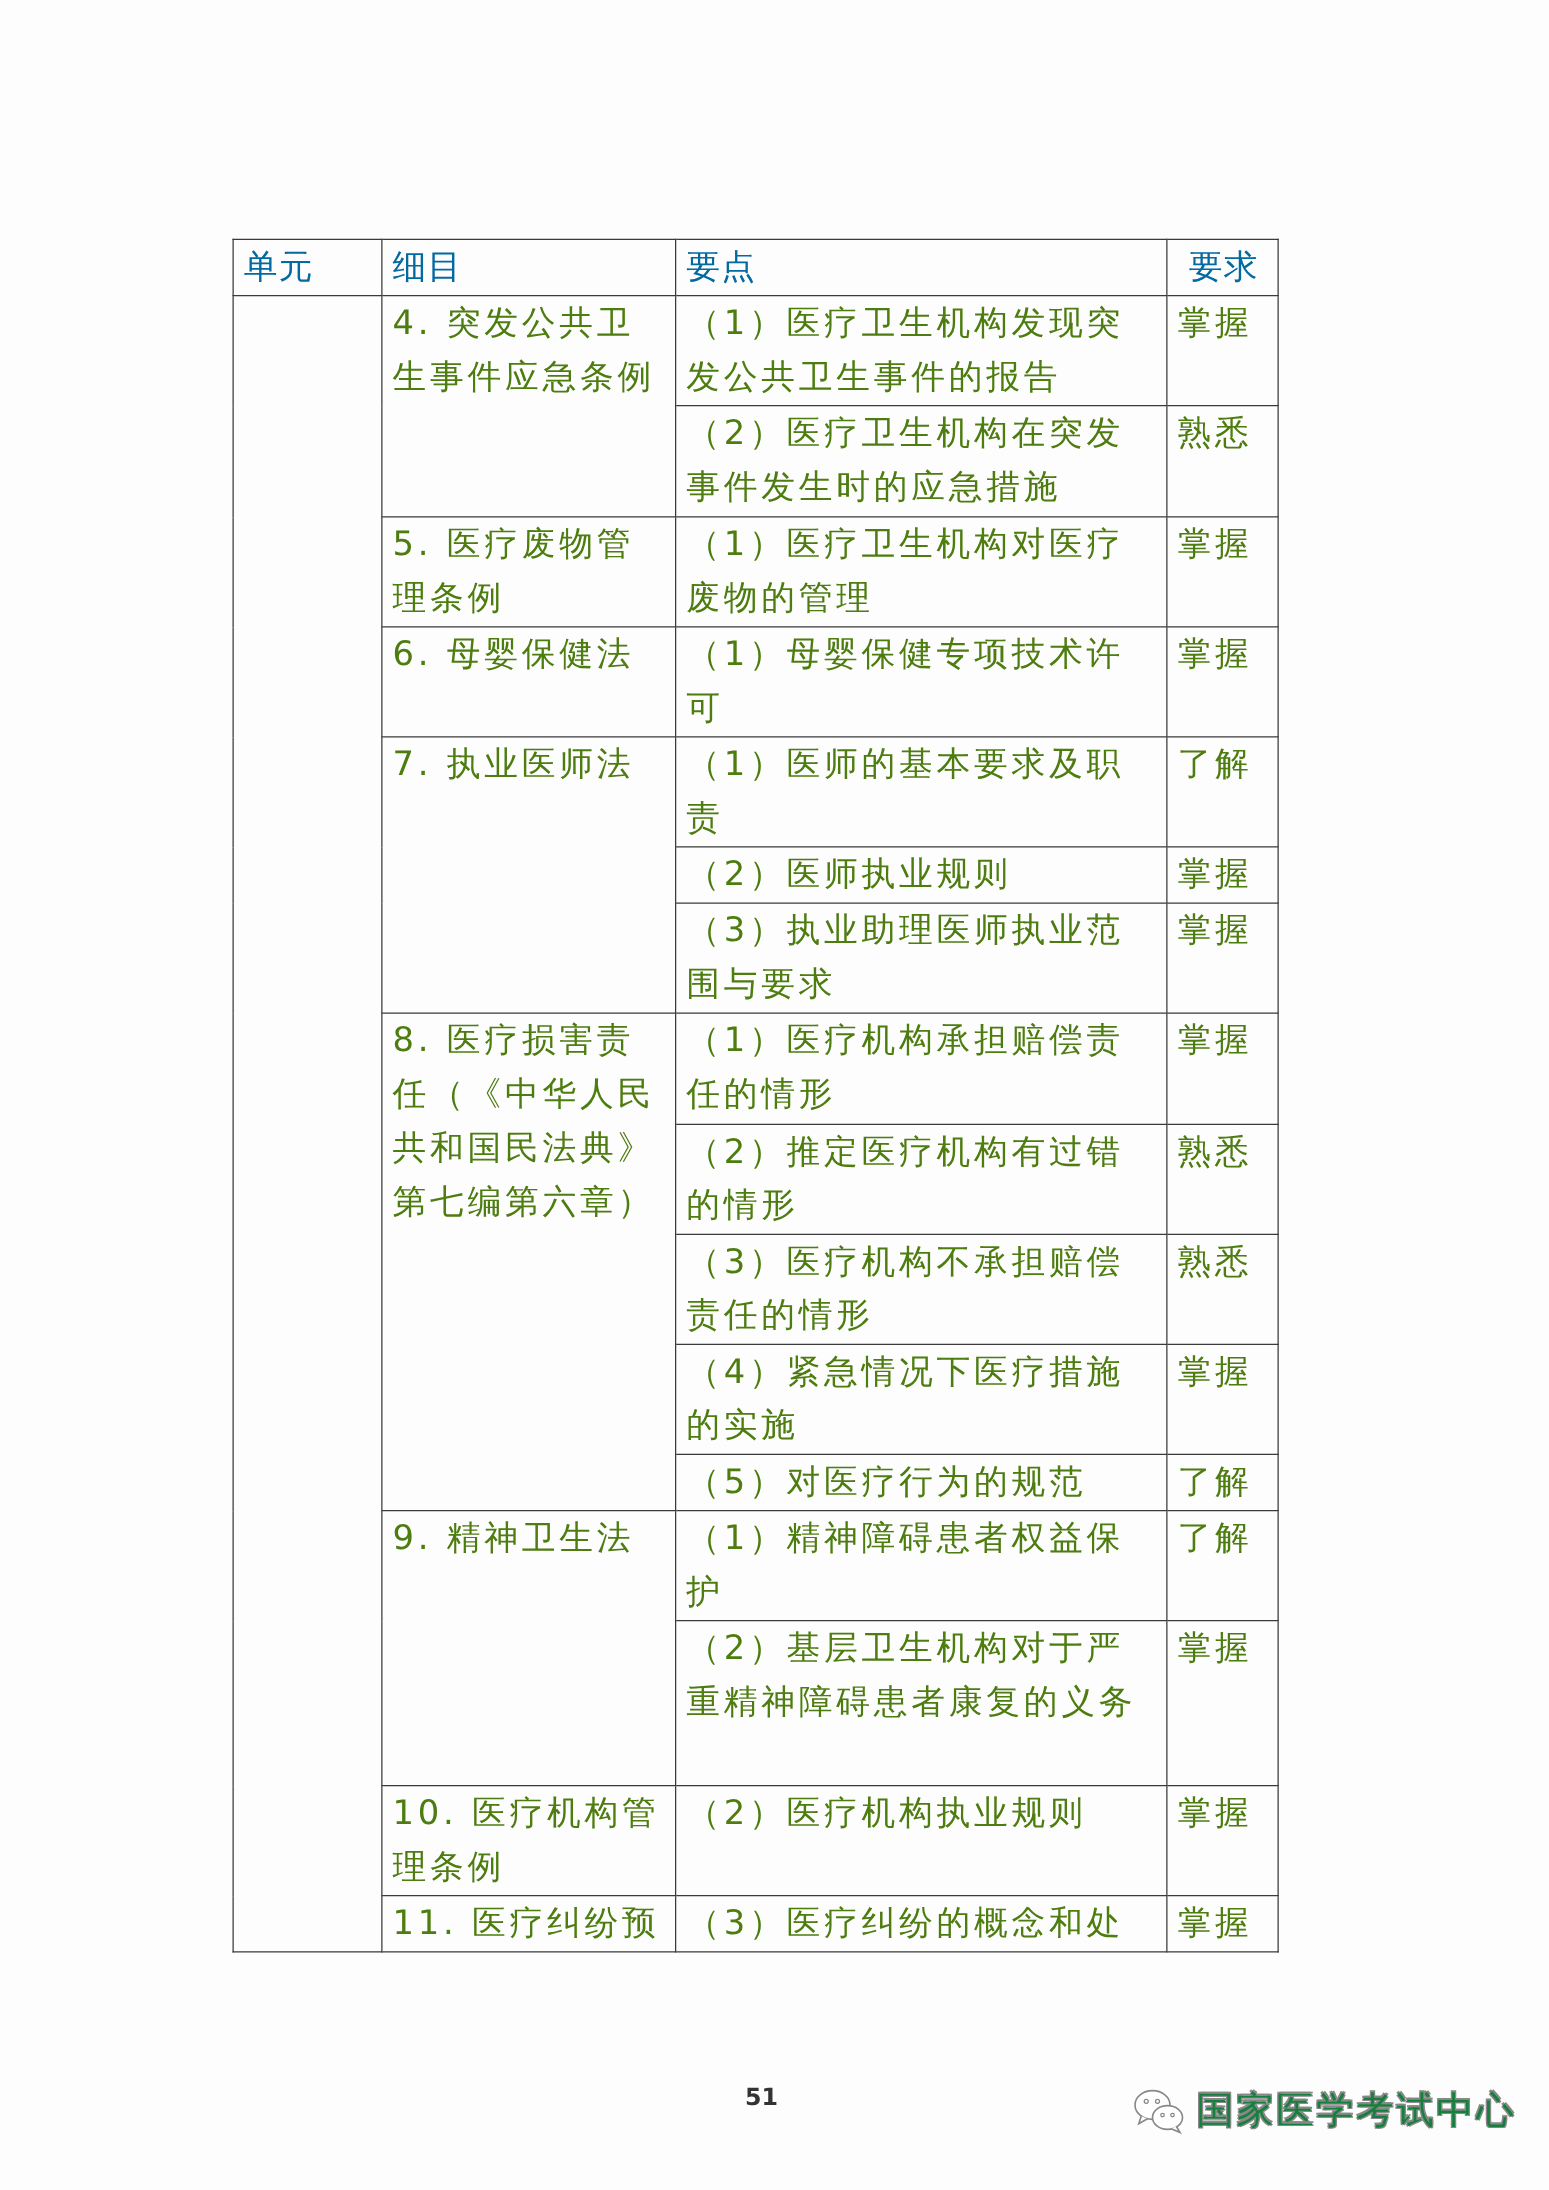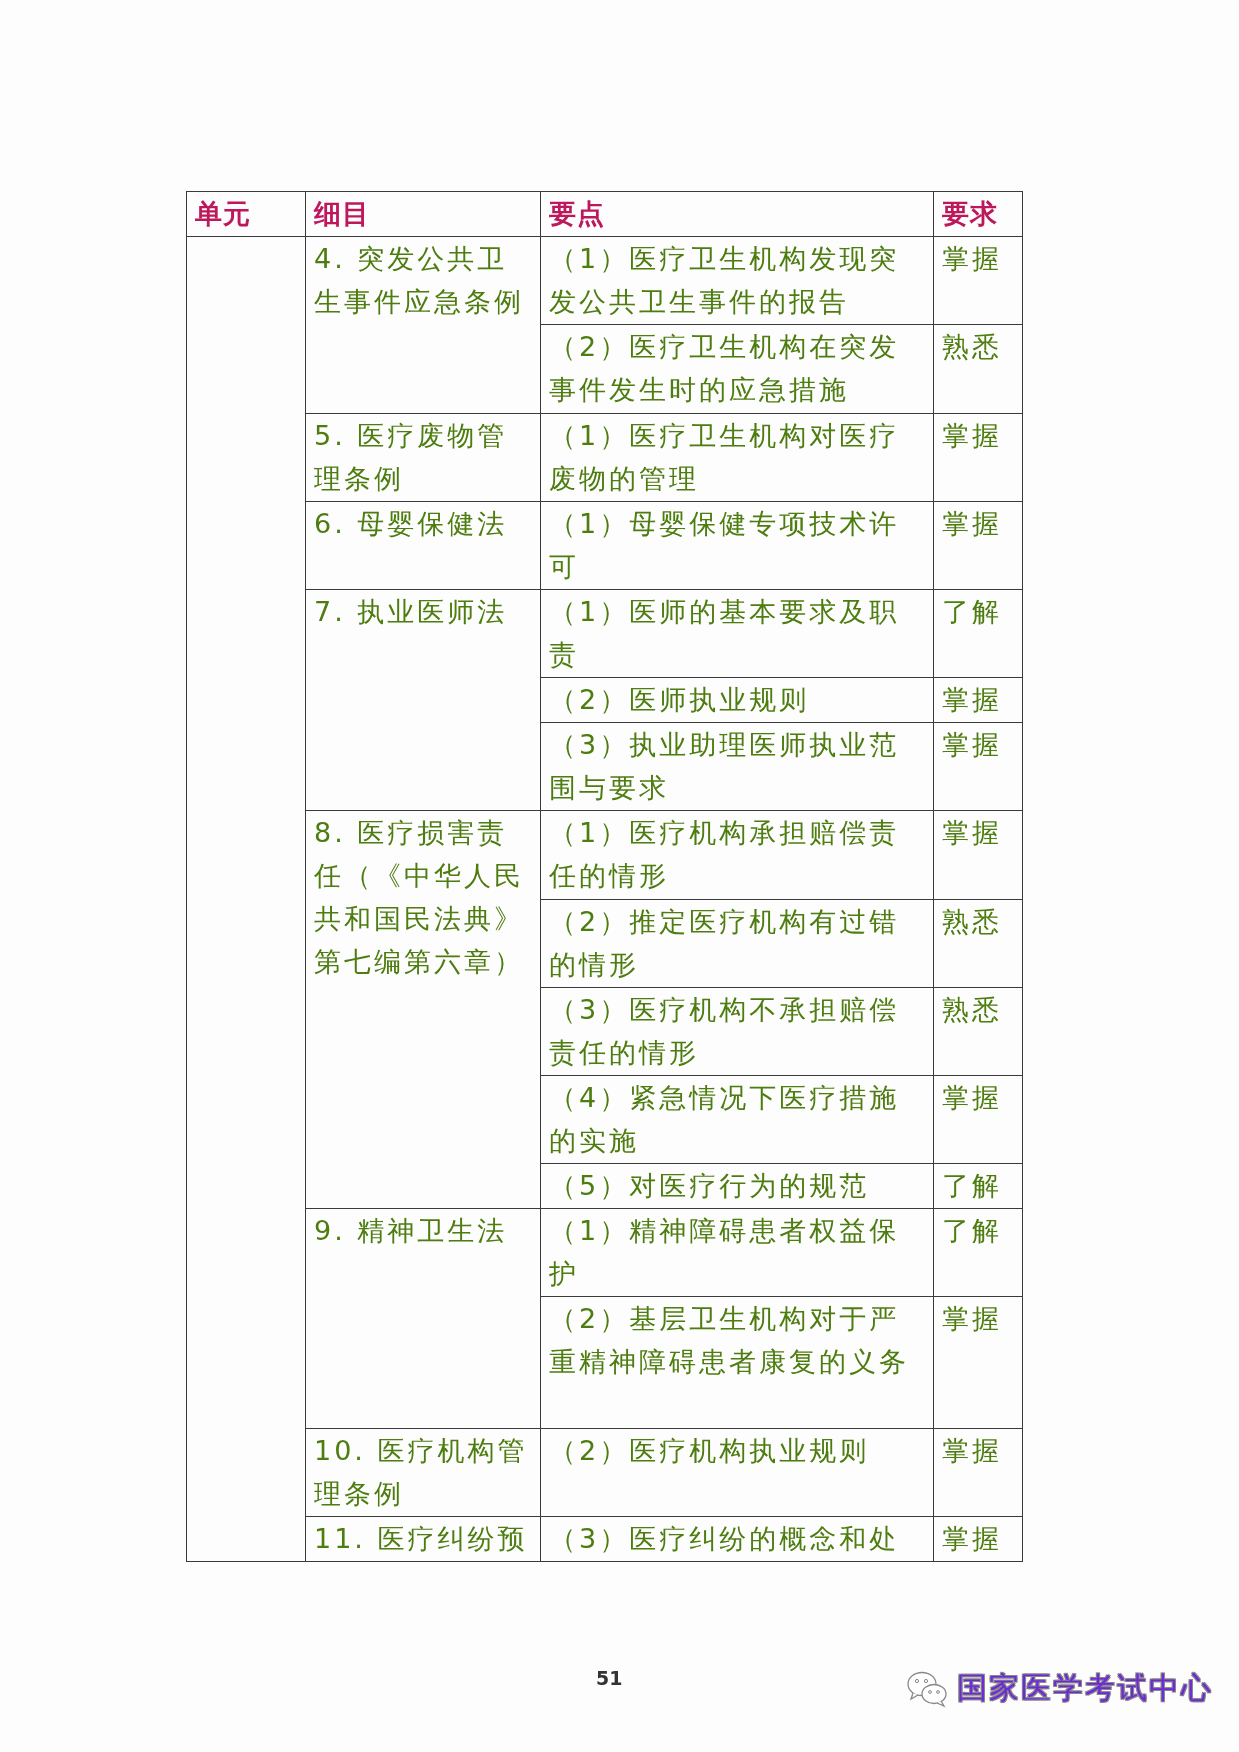--- a/index.html
+++ b/index.html
@@ -12,53 +12,53 @@
   table.syllabus {
     position: absolute; left: 186px; top: 191px; width: 836px;
     border-collapse: collapse; table-layout: fixed;
   }
   table.syllabus td, table.syllabus th {
     border: 1.6px solid #3a3a3a; vertical-align: top;
     font-size: 27px; line-height: 43px; padding: 0 6px 1px 8px;
     font-weight: normal; text-align: left; letter-spacing: 3px; color: #4d7c0f;
     word-break: break-all;
   }
-  table.syllabus th { font-weight: bold; height: 43px; color: #be185d; letter-spacing: 1px; }
+  table.syllabus th { font-weight: normal; height: 43px; color: #0369a1; letter-spacing: 1px; }
   col.c-unit { width: 119px; }
   col.c-item { width: 235px; }
   col.c-point { width: 393px; }
   col.c-req { width: 89px; }
   td.req { text-align: center; padding-left: 4px; padding-right: 4px; }
   .page-number {
     position: absolute; left: 596px; top: 1667px; font-size: 19px; font-weight: bold; color: #333; text-align: center;
   }
   .watermark {
     position: absolute; left: 905px; top: 1668px; display: flex; align-items: center; gap: 8px;
-    color: #6d28d9; font-size: 30px; letter-spacing: 2px;
+    color: #15803d; font-size: 30px; letter-spacing: 2px;
     text-shadow: -1px -1px 0 #888, 1px -1px 0 #888, -1px 1px 0 #888, 1px 1px 0 #888;
   }
   .wechat-icon { width: 44px; height: 40px; }
 </style>
 </head>
 <body>
 
 <div class="page">
   <table class="syllabus">
     <colgroup>
         <col class="c-unit">
         <col class="c-item">
         <col class="c-point">
         <col class="c-req">
       </colgroup>
     <thead>
       <tr>
         <th>单元</th>
         <th>细目</th>
         <th>要点</th>
-        <th style="">要求</th>
+        <th style="text-align:center">要求</th>
       </tr>
     </thead>
     <tbody>
       <tr style="height:88px">
         <td rowspan="16"></td>
         <td rowspan="2">4. 突发公共卫生事件应急条例</td>
         <td>（1）医疗卫生机构发现突发公共卫生事件的报告</td>
         <td class="req">掌握</td>
       </tr>
       <tr style="height:89px">

